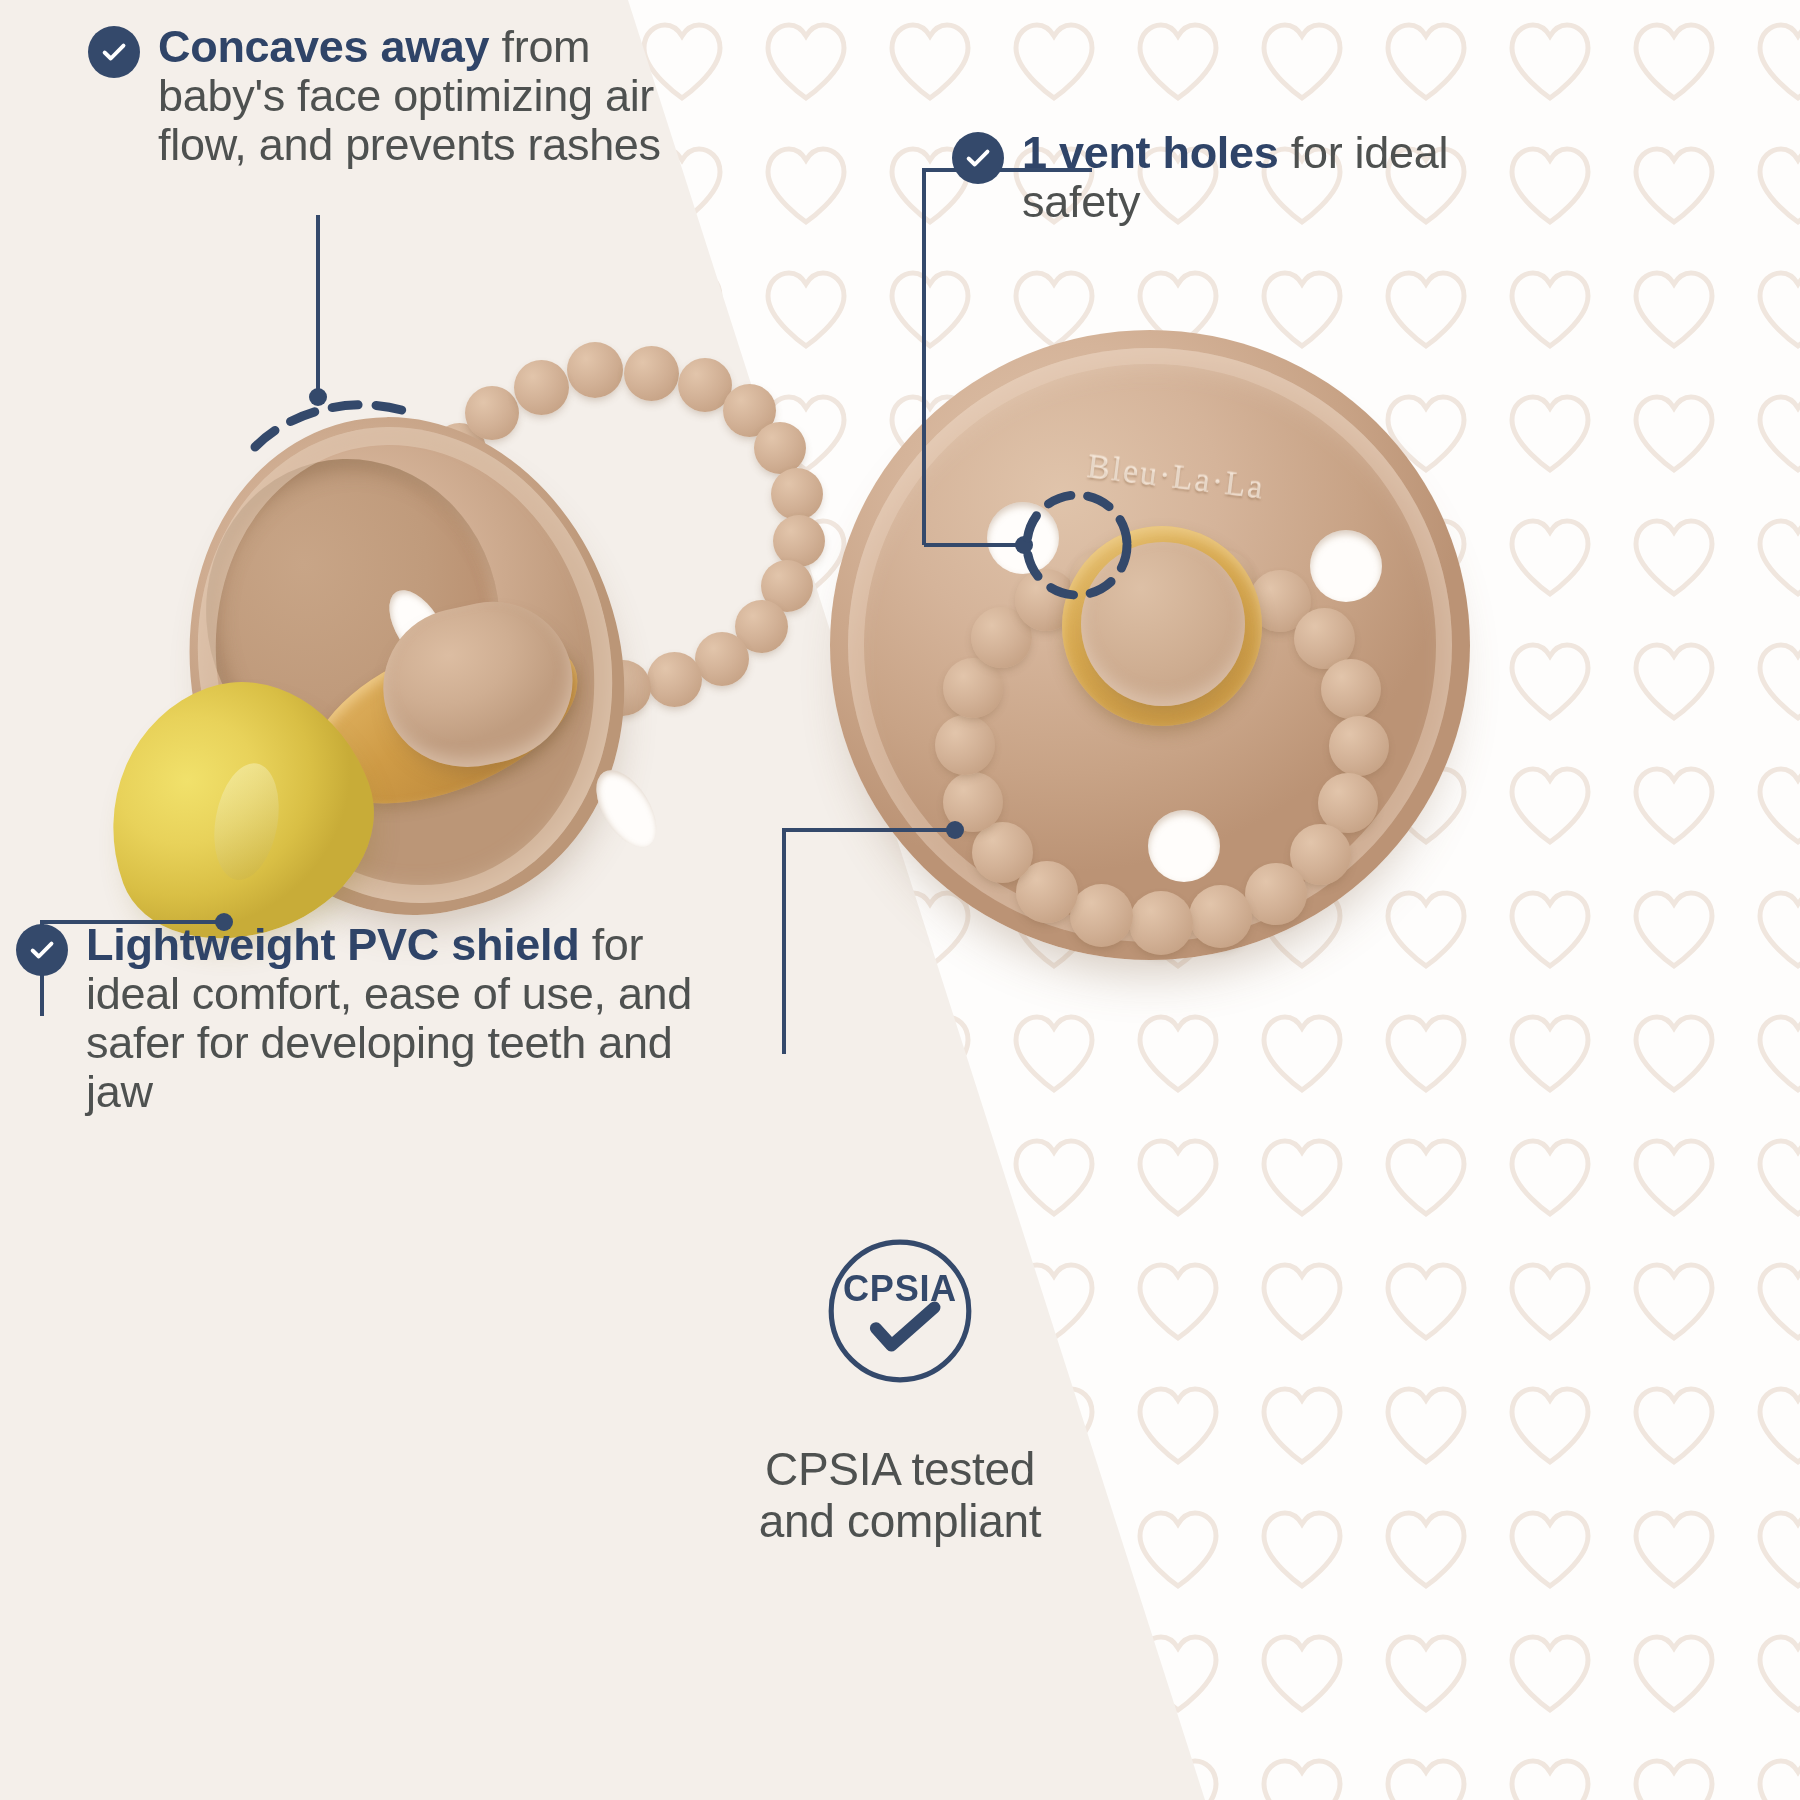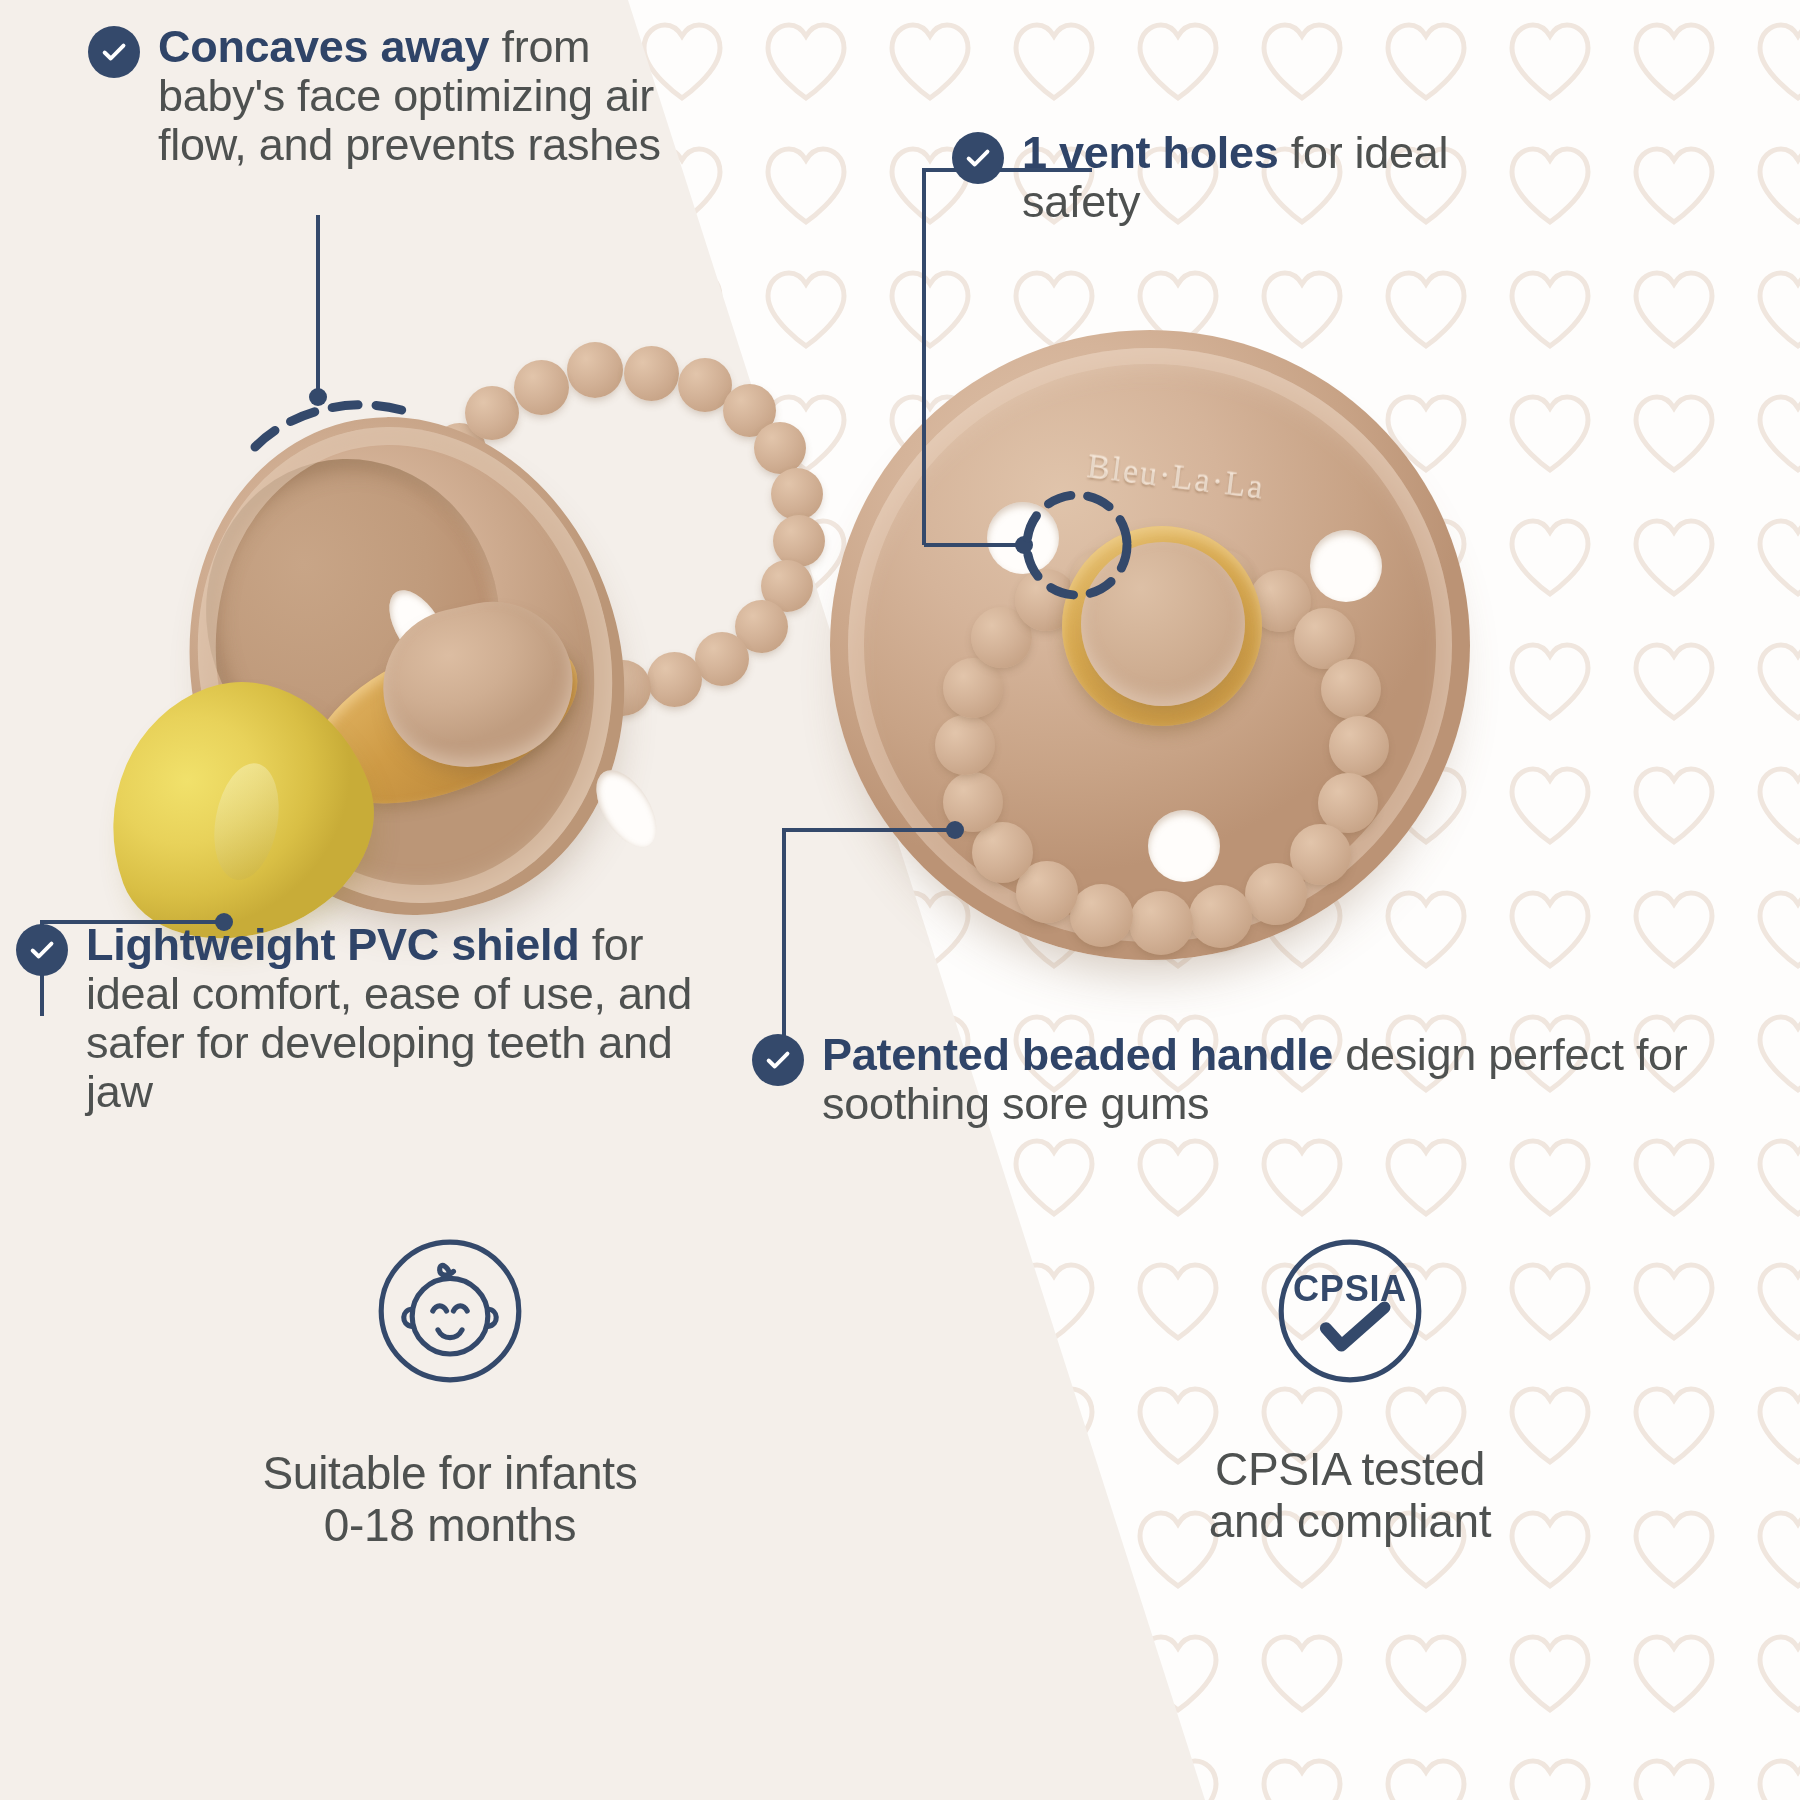--- a/index.html
+++ b/index.html
@@ -322,51 +322,23 @@
     <div class="row">
       <span class="check">
         <svg viewBox="0 0 24 24" aria-hidden="true">
           <path d="M4.5 12.4 L9.4 17.2 L19.6 6.9" fill="none" stroke="#ffffff" stroke-width="3.1" stroke-linecap="round" stroke-linejoin="round"></path>
         </svg>
       </span>
       <span class="ctext"><b>Lightweight PVC shield</b> <span>for ideal comfort, ease of use, and safer for developing teeth and jaw</span></span>
     </div>
   </div>
 
-  <div class="callout" id="callout-handle">
-    <div class="row">
-      <span class="check">
-        <svg viewBox="0 0 24 24" aria-hidden="true">
-          <path d="M4.5 12.4 L9.4 17.2 L19.6 6.9" fill="none" stroke="#ffffff" stroke-width="3.1" stroke-linecap="round" stroke-linejoin="round"></path>
-        </svg>
-      </span>
-      <span class="ctext"><b>Patented beaded handle</b> <span>design perfect for soothing sore gums</span></span>
-    </div>
-  </div>
 
   <div id="features">
 
-    <div class="feature" id="feature-0">
-      <span class="ficon">
-        <svg viewBox="0 0 100 100" aria-hidden="true">
-          <g fill="none" stroke="#34496b" stroke-width="3" stroke-linecap="round" stroke-linejoin="round">
-            <circle cx="50" cy="50" r="40"></circle>
-            <circle cx="50" cy="53" r="22"></circle>
-            <path d="M50 31 C50 24 44 21 44 26 C44 30 49 30 52 27"></path>
-            <path d="M28 49 C22 49 21 58 28 59"></path>
-            <path d="M72 49 C78 49 79 58 72 59"></path>
-            <path d="M40 50 C42 46 46 46 48 50"></path>
-            <path d="M52 50 C54 46 58 46 60 50"></path>
-            <path d="M43 61 C46 67 54 67 57 61"></path>
-          </g>
-        </svg>
-      </span>
-      <div class="flabel">Suitable for infants
-0-18 months</div>
-    </div>
 
     <div class="feature" id="feature-1">
       <span class="ficon">
         <svg viewBox="0 0 100 100" aria-hidden="true">
           <circle cx="50" cy="50" r="40" fill="none" stroke="#34496b" stroke-width="3"></circle>
           <text x="50" y="44" text-anchor="middle" font-family="Liberation Sans, sans-serif" font-size="21" font-weight="700" fill="#34496b" letter-spacing="0.4">CPSIA</text>
           <path d="M36 60 L45 70 L70 48" fill="none" stroke="#34496b" stroke-width="7" stroke-linecap="round" stroke-linejoin="round"></path>
         </svg>
       </span>
       <div class="flabel">CPSIA tested

